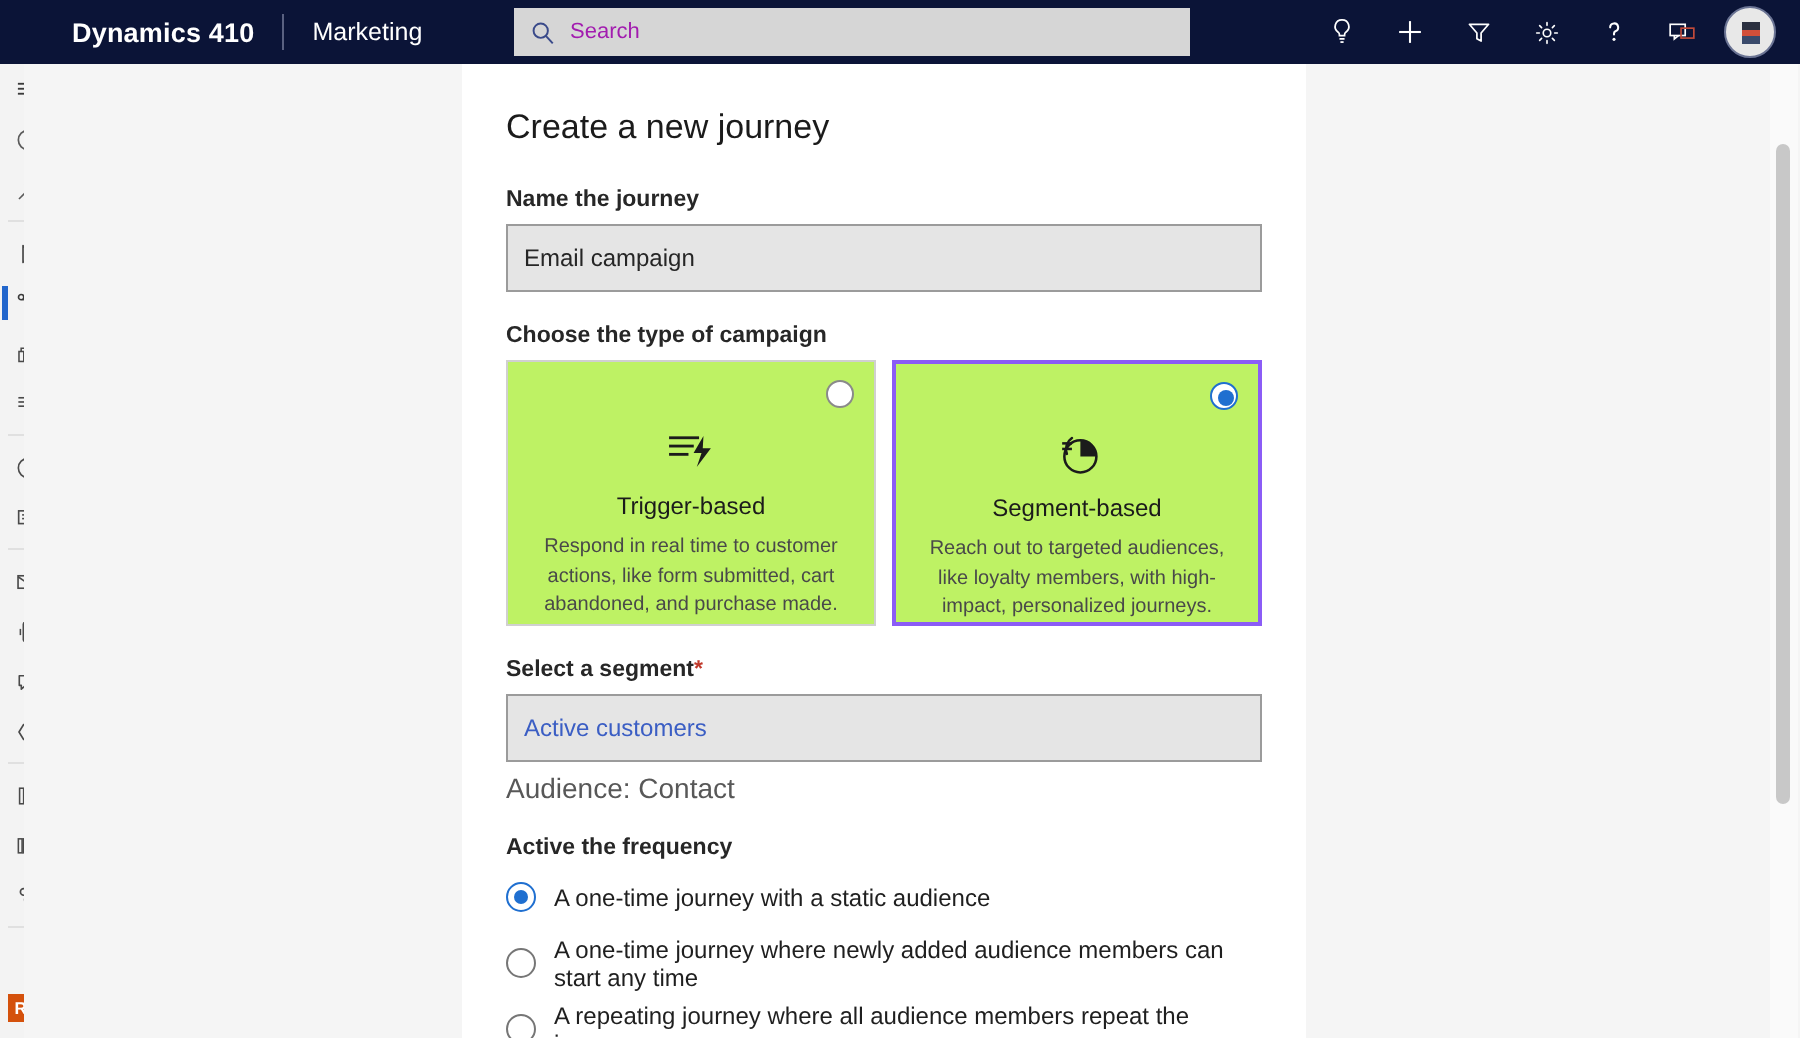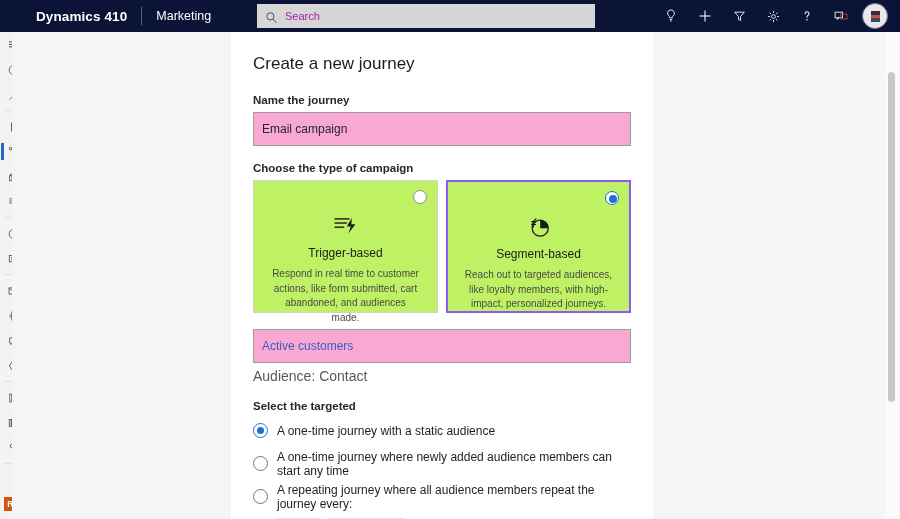--- a/index.html
+++ b/index.html
@@ -123,21 +123,21 @@
   }
   .field-label {
     font-size: 11.5px; color: #272727;
     font-weight: bold; margin-bottom: 6px;
   }
   .req-star { color: #c0392b; font-weight: bold; }
 
   .text-input {
     width: 378px; height: 25px;
     border: 1px solid #9b9b9b;
-    background: #f9a8d4;
+    background: #e5e5e5;
     font-size: 12px; color: #262626;
     padding: 16px 8px;
     display: flex; align-items: center;
   }
   .text-input.link-val { color: #3b5ec4; }
 
   .section-gap { height: 16px; }
 
   
   .cards { display: flex; gap: 8px; }
@@ -449,21 +449,21 @@
           <div class="card-radio"></div>
           <div class="card-icon">
             <svg viewBox="0 0 34 30" width="30" height="27">
               <line x1="4" y1="7.5" x2="21" y2="7.5" stroke="#1b1b1b" stroke-width="1.6"></line>
               <line x1="4" y1="12.2" x2="18" y2="12.2" stroke="#1b1b1b" stroke-width="1.6"></line>
               <line x1="4" y1="16.9" x2="15" y2="16.9" stroke="#1b1b1b" stroke-width="1.6"></line>
               <path d="M23.5 6.5l-5.6 9.6h4.5l-2.7 8 8-10.6h-4.6z" fill="#1b1b1b"></path>
             </svg>
           </div>
           <div class="card-title">Trigger-based</div>
-          <div class="card-desc">Respond in real time to customer actions, like form submitted, cart abandoned, and audiences made.</div>
+          <div class="card-desc">Respond in real time to customer actions, like form submitted, cart abandoned, and purchase made.</div>
         </div>
 
         <div class="card selected">
           <div class="card-radio"></div>
           <div class="card-icon">
             <svg viewBox="0 0 34 32" width="29" height="27">
               <circle cx="19" cy="18" r="9.5" fill="none" stroke="#1b1b1b" stroke-width="1.5"></circle>
               <path d="M19 18V8.5A9.5 9.5 0 0 1 28.5 18z" fill="#1b1b1b"></path>
               <path d="M11 16.5a8 8 0 0 1 3-9.4" fill="none" stroke="#1b1b1b" stroke-width="1.5" stroke-linecap="round"></path>
               <line x1="8.2" y1="13.6" x2="14" y2="13.6" stroke="#1b1b1b" stroke-width="1.5"></line>
@@ -471,26 +471,29 @@
             </svg>
           </div>
           <div class="card-title">Segment-based</div>
           <div class="card-desc">Reach out to targeted audiences, like loyalty members, with high-impact, personalized journeys.</div>
         </div>
 
       </div>
 
       <div class="section-gap"></div>
 
+      <div class="field-label">
+        <span>Select a segment</span><span class="req-star">*</span>
+      </div>
       <div class="text-input link-val">Active customers</div>
       <div class="audience-note">Audience: Contact</div>
 
       <div class="section-gap"></div>
 
-      <div class="field-label">Select the targeted</div>
+      <div class="field-label">Active the frequency</div>
 
       <div class="radio-row checked">
         <span class="radio-mark"></span>
         <span class="radio-label">A one-time journey with a static audience</span>
       </div>
 
       <div class="radio-row">
         <span class="radio-mark"></span>
         <span class="radio-label">A one-time journey where newly added audience members can start any time</span>
       </div>

